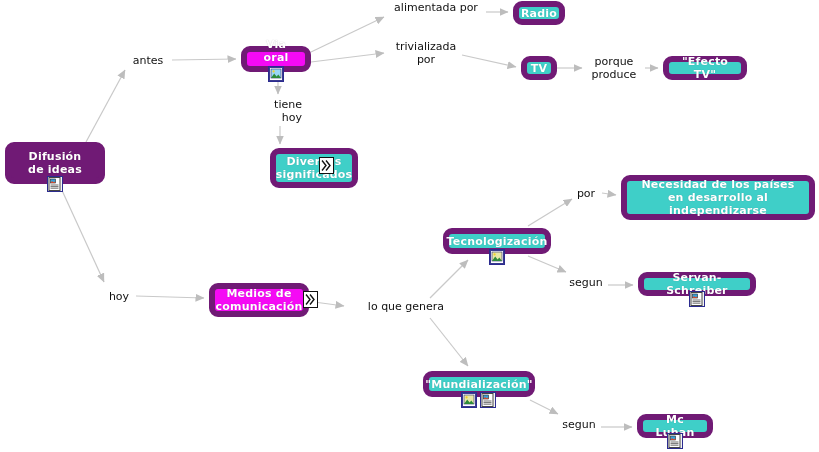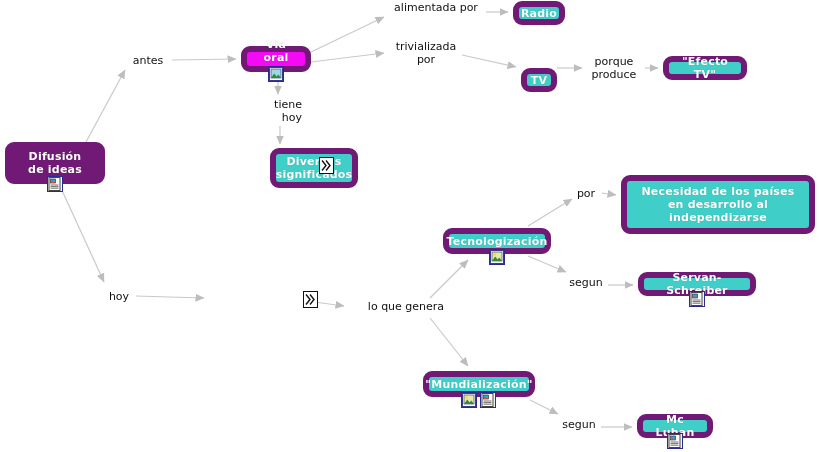--- a/index.html
+++ b/index.html
@@ -145,59 +145,63 @@
       <rect x="2" y="2" width="10" height="9" fill="#9ad7f5" stroke="#2b2b6b" stroke-width="0.6"></rect>
       <circle cx="4.6" cy="4.4" r="1.1" fill="#f2d22a"></circle>
       <path d="M2,11 l3.2,-4.4 l2.4,3 l1.7,-2 l2.7,3.4 z" fill="#2e8b3a"></path>
     </svg>
   </div>
 
   <div class="node teal" style="left:513px;top:1px;width:52px;height:24px;">
     <span class="lbl">Radio</span>
   </div>
 
-  <div class="node teal" style="left:521px;top:56px;width:36px;height:24px;margin-top:12px;">
+  <div class="node teal" style="left:521px;top:56px;width:36px;height:24px;">
     <span class="lbl">TV</span>
   </div>
 
   <div class="node teal" style="left:663px;top:56px;width:84px;height:24px;">
     <span class="lbl">"Efecto TV"</span>
   </div>
 
   <div class="node teal" style="left:236px;top:148px;width:88px;height:40px;margin-left:34px;">
     <span class="lbl">Diversos
 significados</span>
   </div>
   <div class="icon expand" style="left:319px;top:157px;">
     <svg width="13" height="15" viewBox="0 0 13 15">
       <path d="M2,2.5 L6,7.5 L2,12.5" fill="none" stroke="#111" stroke-width="1.4"></path>
       <path d="M6,2.5 L10,7.5 L6,12.5" fill="none" stroke="#111" stroke-width="1.4"></path>
     </svg>
   </div>
 
+  <div class="node magenta" style="left:209px;top:283px;width:100px;height:34px;">
+    <span class="lbl">Medios de
+comunicación</span>
+  </div>
   <div class="icon expand" style="left:303px;top:291px;">
     <svg width="13" height="15" viewBox="0 0 13 15">
       <path d="M2,2.5 L6,7.5 L2,12.5" fill="none" stroke="#111" stroke-width="1.4"></path>
       <path d="M6,2.5 L10,7.5 L6,12.5" fill="none" stroke="#111" stroke-width="1.4"></path>
     </svg>
   </div>
 
   <div class="node teal" style="left:443px;top:228px;width:108px;height:26px;">
     <span class="lbl">Tecnologización</span>
   </div>
   <div class="icon" style="left:489px;top:249px;">
     <svg width="14" height="14" viewBox="0 0 14 14">
       <rect x="0.5" y="0.5" width="13" height="13" fill="#ffffff" stroke="#3a3a8f"></rect>
       <rect x="2" y="2" width="10" height="9" fill="#e8e8a8" stroke="#2b2b6b" stroke-width="0.6"></rect>
       <circle cx="4.6" cy="4.4" r="1.1" fill="#f2d22a"></circle>
       <path d="M2,11 l3.2,-4.4 l2.4,3 l1.7,-2 l2.7,3.4 z" fill="#2e8b3a"></path>
     </svg>
   </div>
 
-  <div class="node teal" style="left:621px;top:175px;width:194px;height:59px;">
+  <div class="node teal" style="left:621px;top:175px;width:194px;height:45px;">
     <span class="lbl">Necesidad de  los países
 en desarrollo al independizarse</span>
   </div>
 
   <div class="node teal" style="left:638px;top:272px;width:118px;height:24px;">
     <span class="lbl">Servan-Schreiber</span>
   </div>
   <div class="icon" style="left:689px;top:291px;">
     <svg width="14" height="14" viewBox="0 0 14 14">
       <rect x="1" y="0.5" width="11" height="13" fill="#ffffff" stroke="#444"></rect>

